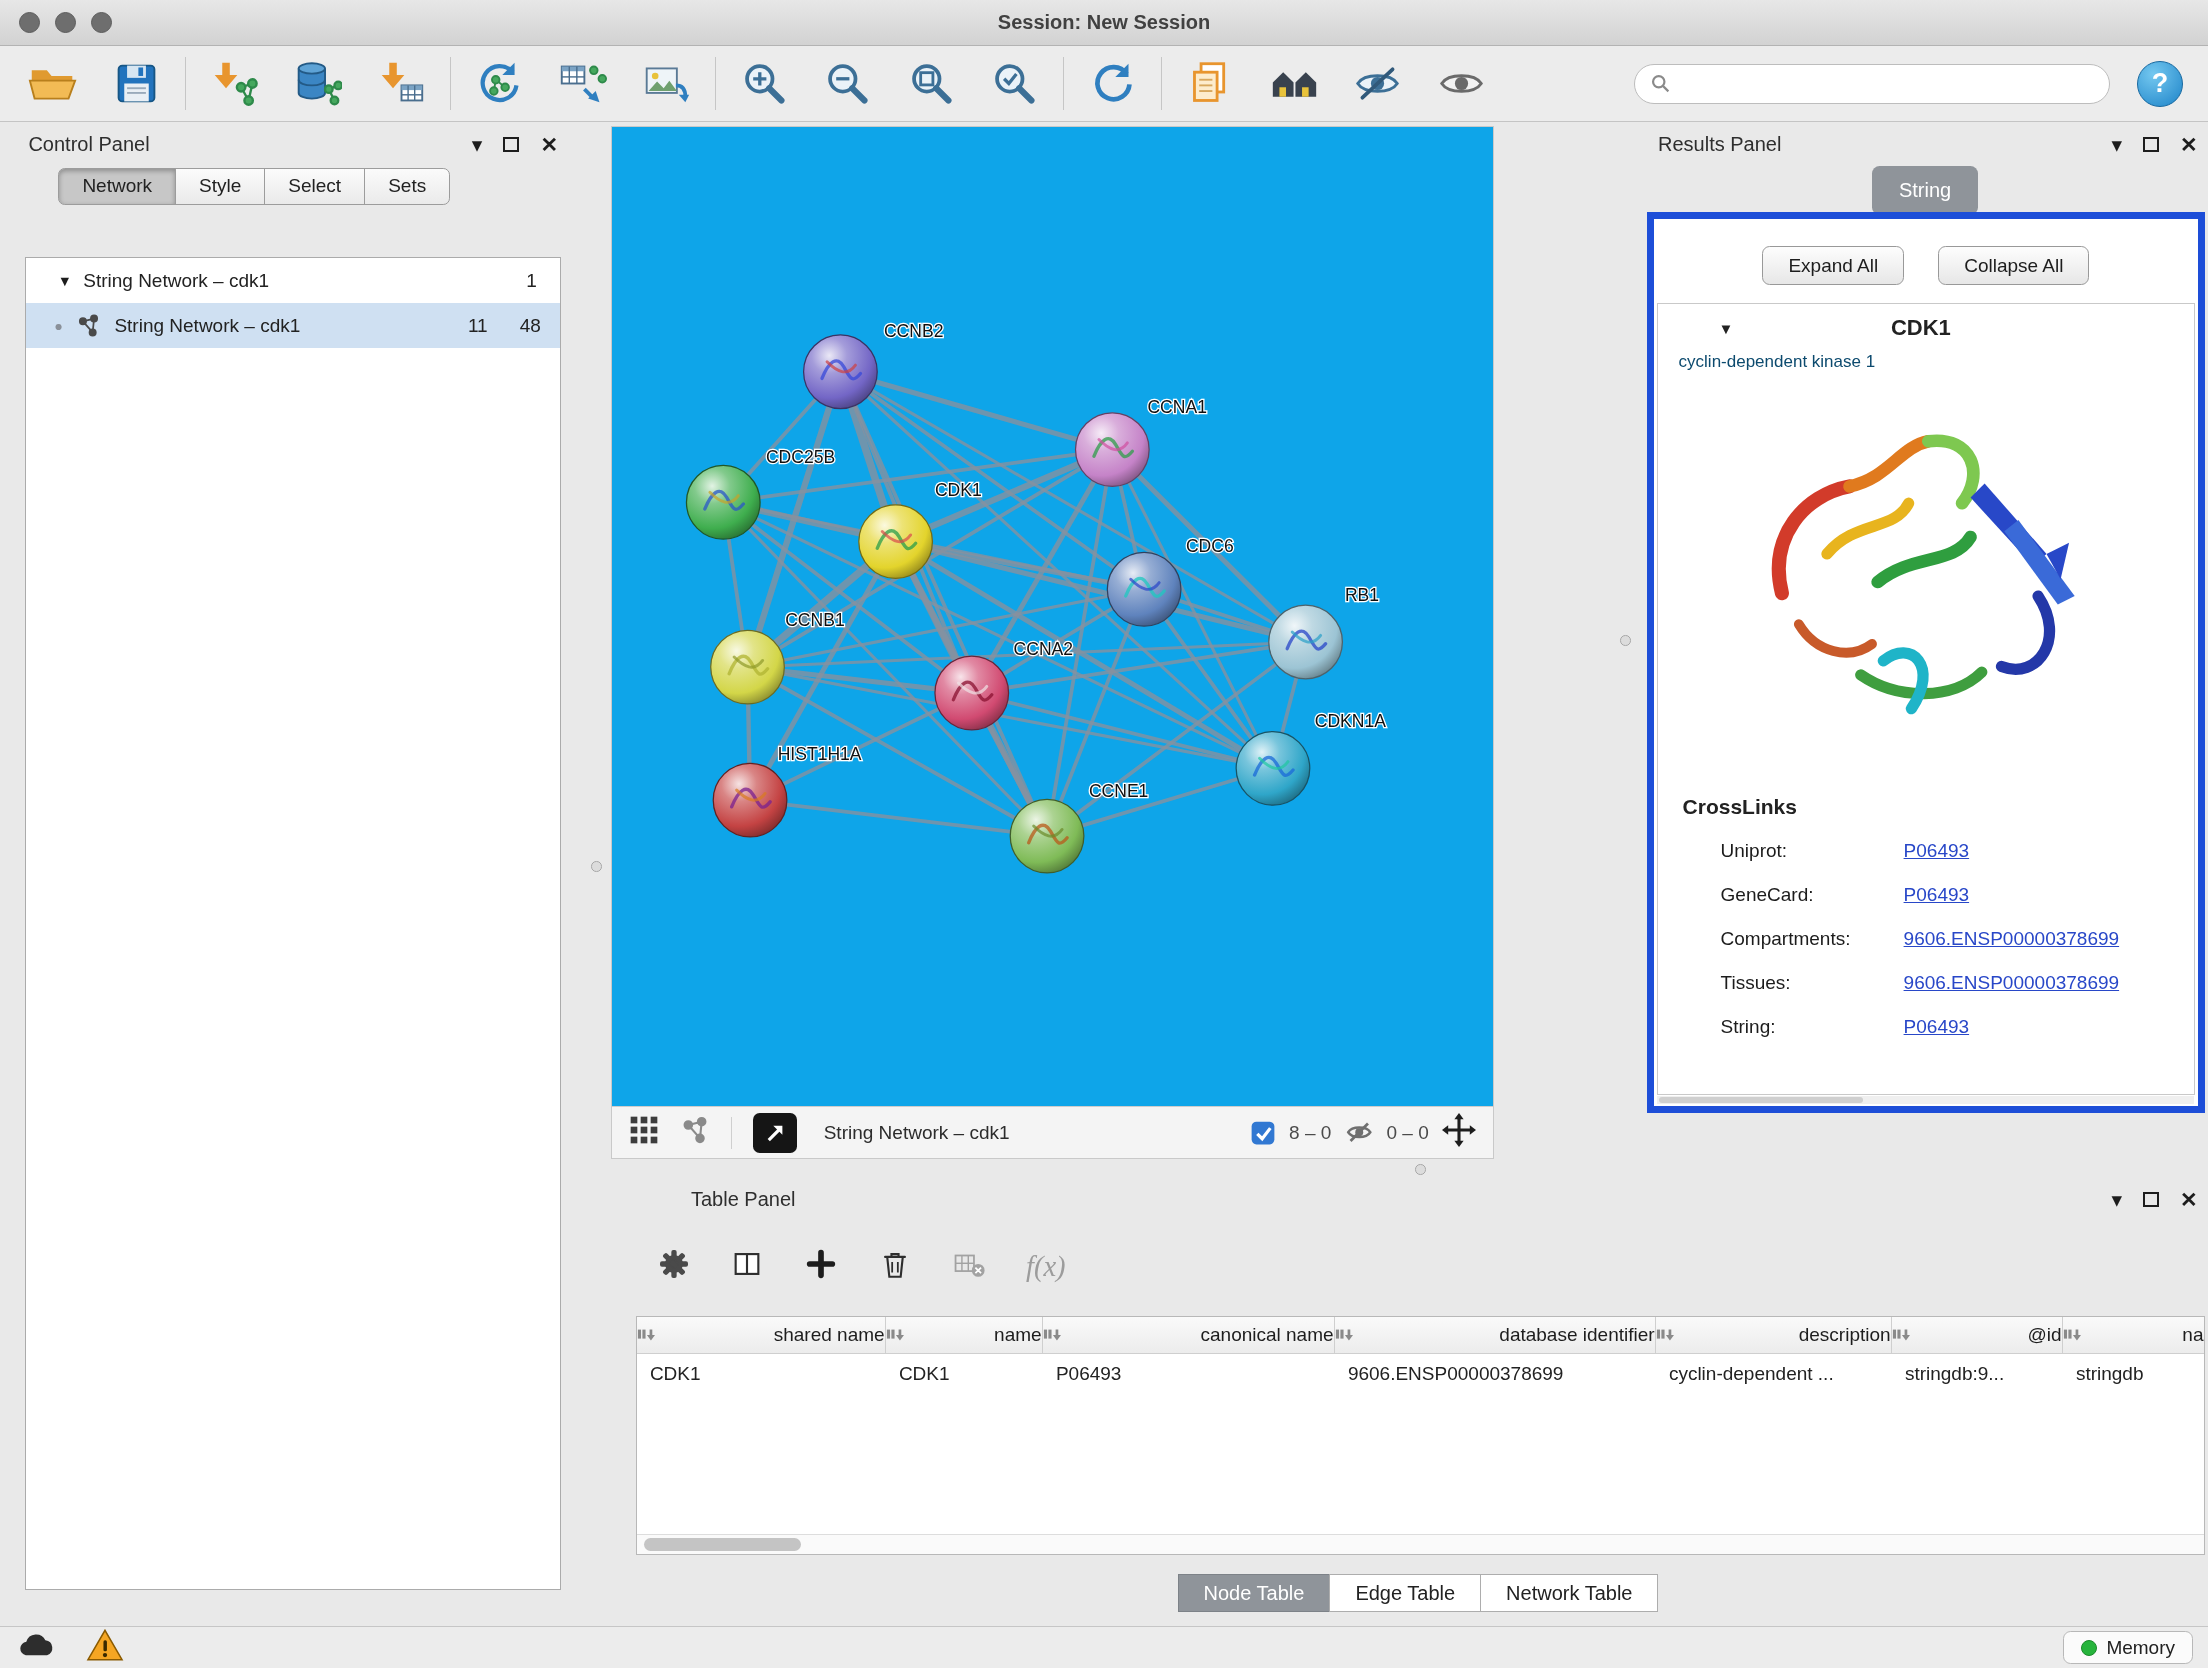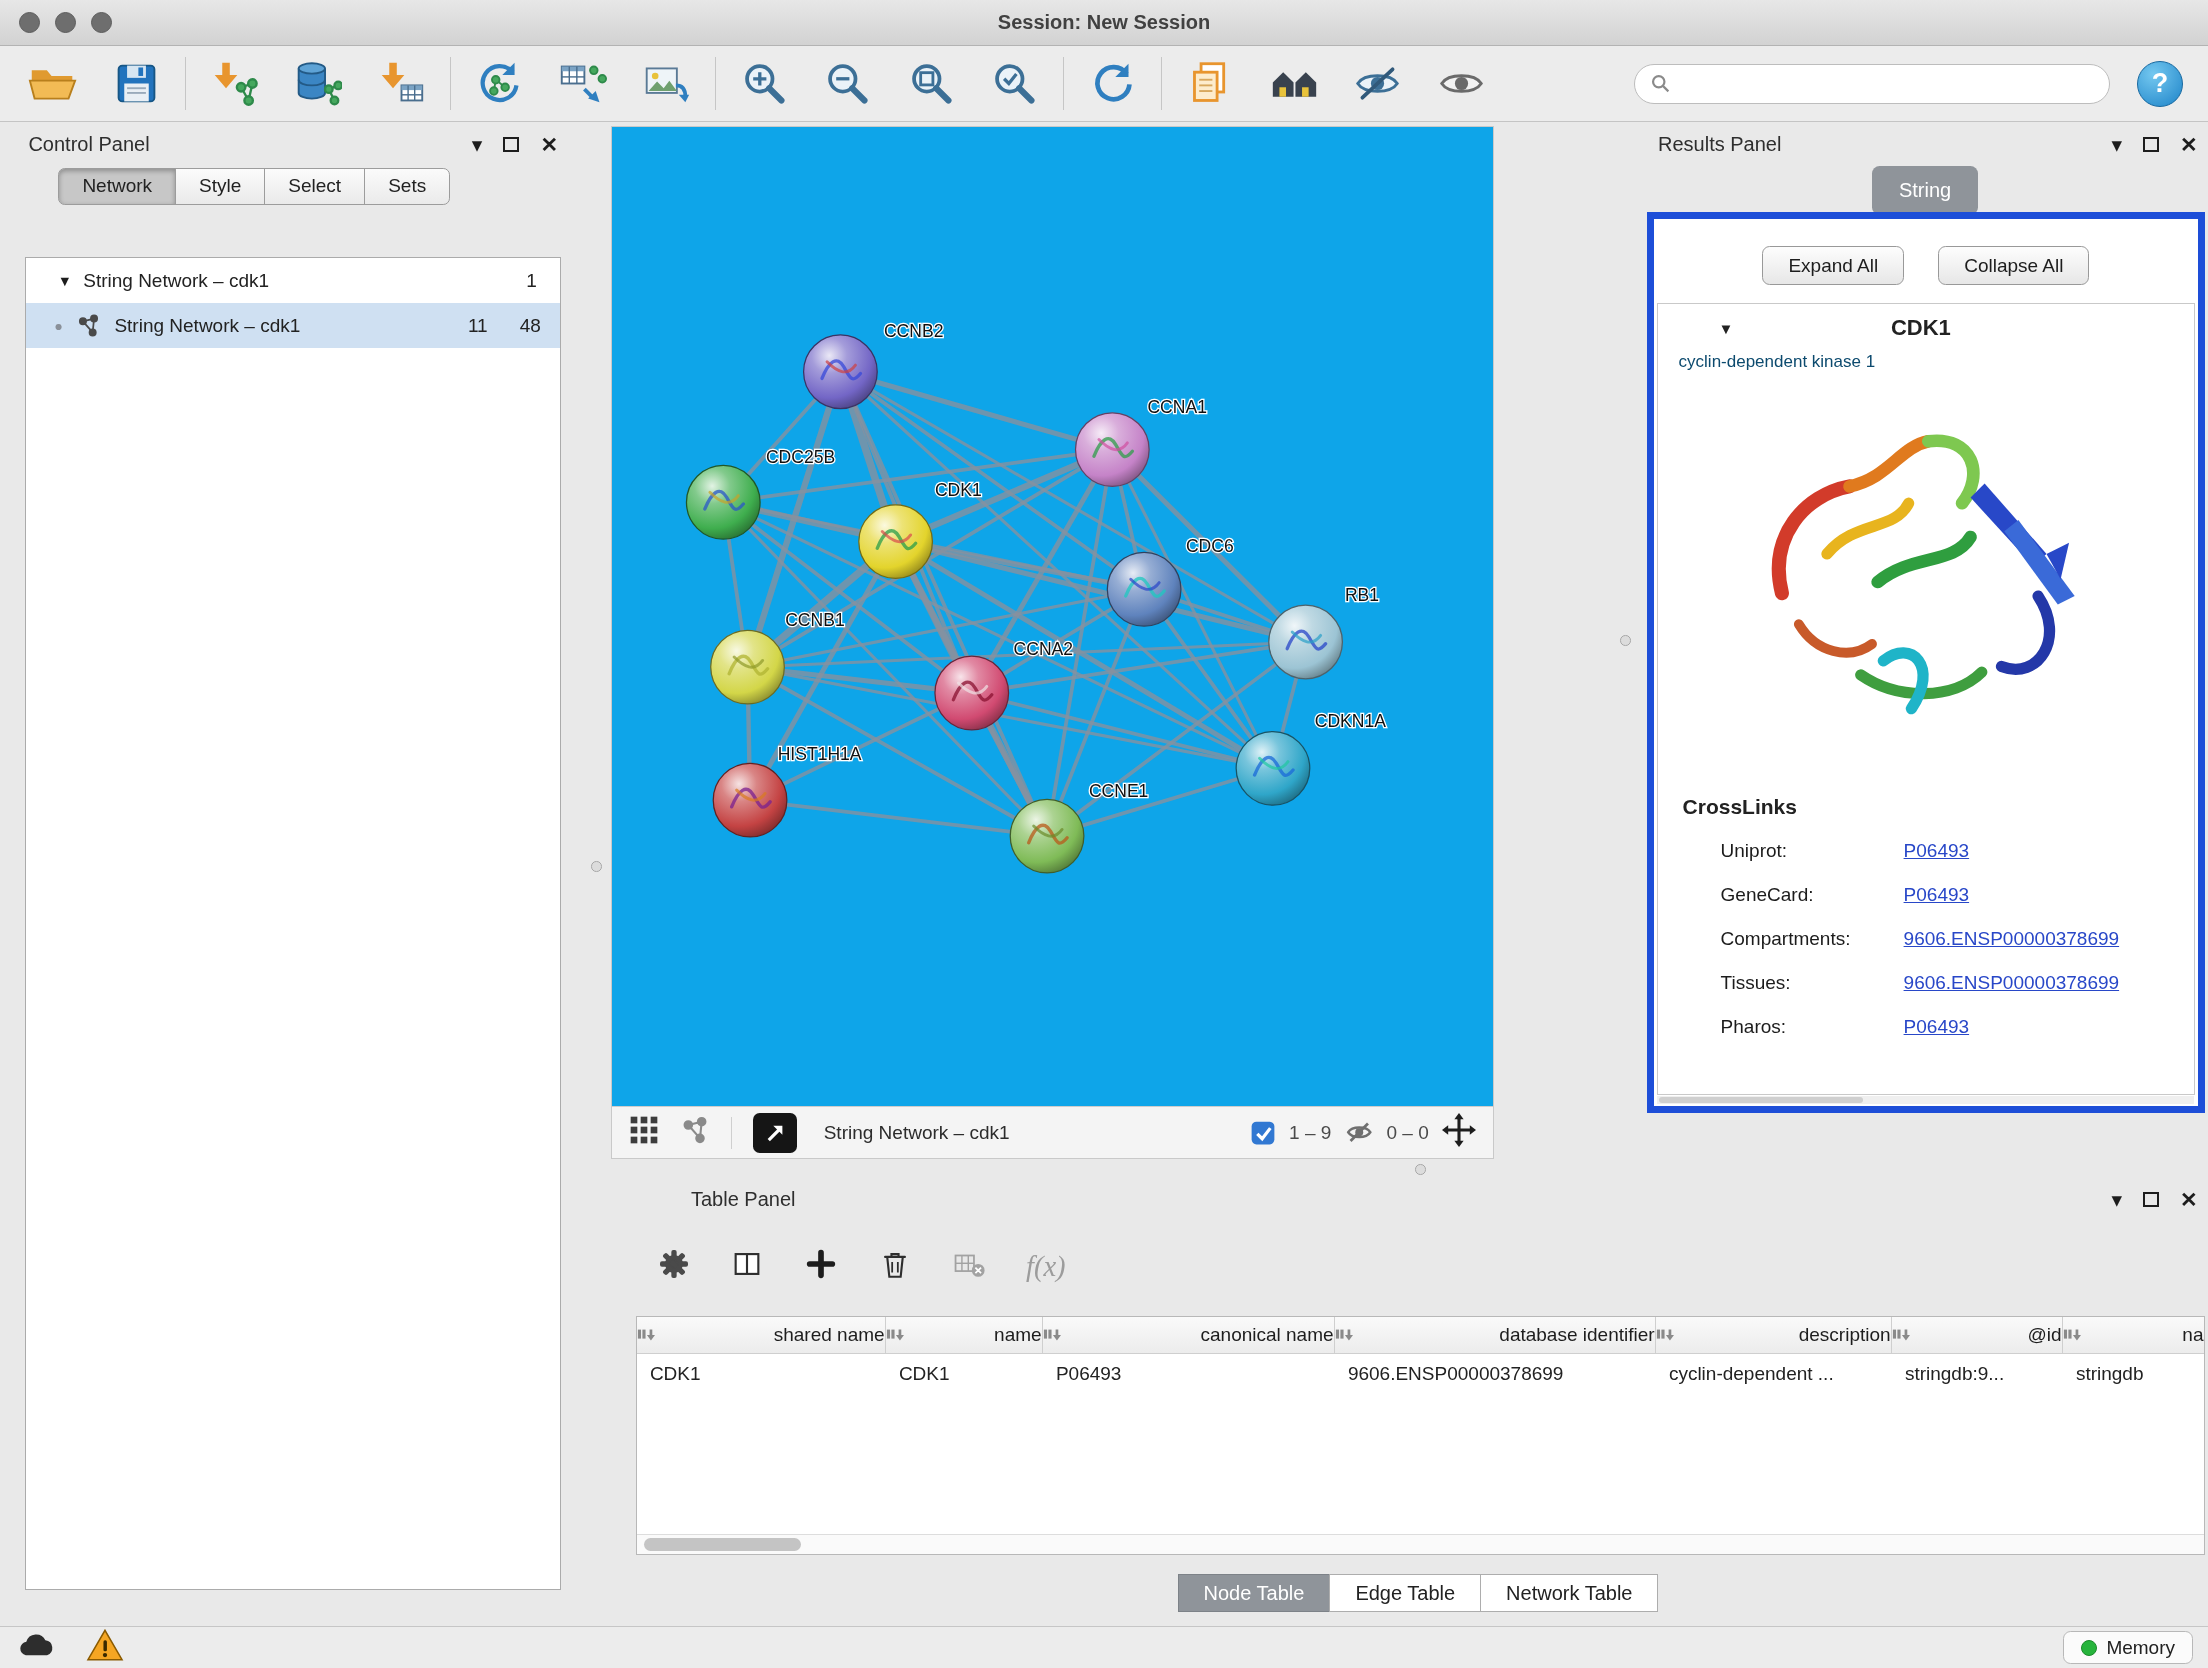--- a/index.html
+++ b/index.html
@@ -601,21 +601,21 @@
           <path d="M12 34L30 16" stroke="#fff" stroke-width="5"></path>
           <path d="M19 12h14v14z" fill="#fff"></path>
         </svg>
     </button>
     <span class="netname">String Network – cdk1</span>
     <span class="right">
       <svg viewBox="0 0 32 32" width="26" height="26">
           <rect x="2" y="2" width="28" height="28" rx="6" fill="#3178d2"></rect>
           <path d="M9 17l6 6 10-13" stroke="#fff" stroke-width="4" fill="none"></path>
         </svg>
-      <span class="cnt">1 – 9</span>
+      <span class="cnt">8 – 0</span>
       <svg viewBox="0 0 36 36" width="28.5" height="28.5">
           <path d="M4 18c5-8 23-8 28 0-5 8-23 8-28 0z" fill="none" stroke="#6f6f6f" stroke-width="3"></path>
           <circle cx="18" cy="18" r="5" fill="#6f6f6f"></circle>
           <line x1="7" y1="29" x2="29" y2="7" stroke="#6f6f6f" stroke-width="3.5"></line>
         </svg>
       <span class="cnt">0 – 0</span>
       <button>
         <svg viewBox="0 0 44 44" width="34" height="34">
             <g stroke="#1d1d1d" stroke-width="4" stroke-linecap="round">
               <line x1="22" y1="8" x2="22" y2="36"></line>
@@ -686,21 +686,21 @@
         </div>
         <div class="rp-link-row">
           <span class="rp-link-label">Compartments:</span>
           <span class="rp-link">9606.ENSP00000378699</span>
         </div>
         <div class="rp-link-row">
           <span class="rp-link-label">Tissues:</span>
           <span class="rp-link">9606.ENSP00000378699</span>
         </div>
         <div class="rp-link-row">
-          <span class="rp-link-label">Pharos:</span>
+          <span class="rp-link-label">String:</span>
           <span class="rp-link">P06493</span>
         </div>
       </div>
     </div>
     <div class="rp-scroll">
         <span class="thumb"></span>
       </div>
   </div>
 </section>
 

